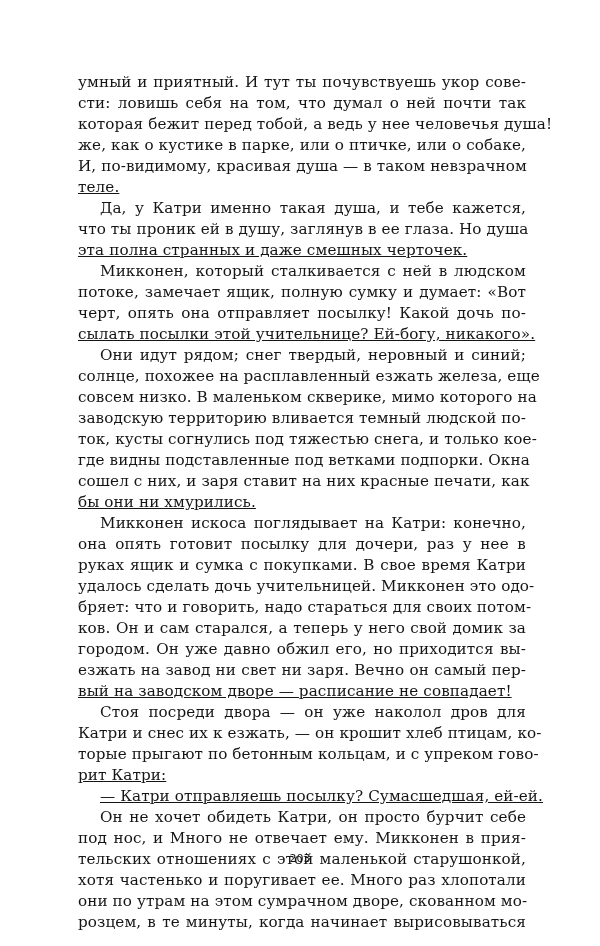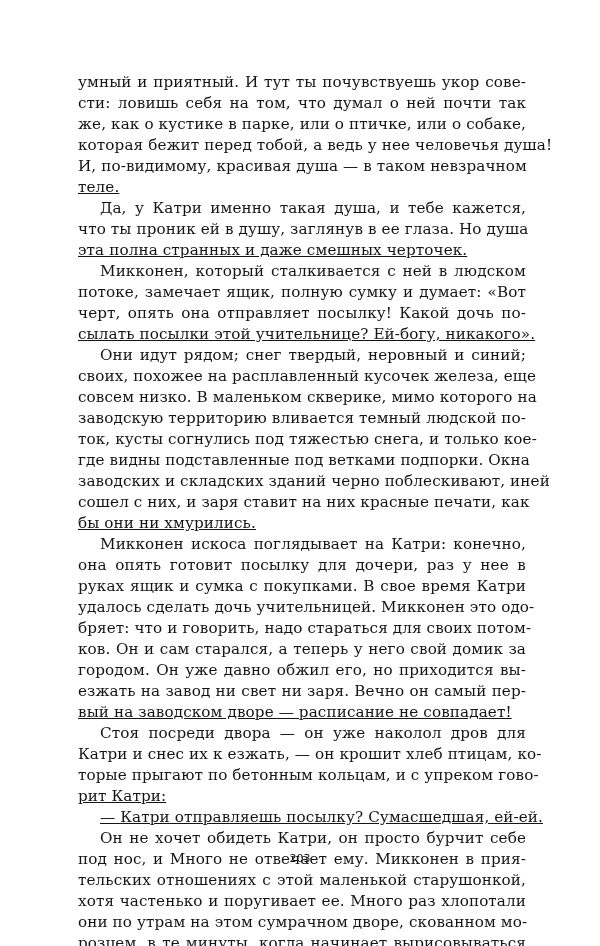--- a/index.html
+++ b/index.html
@@ -21,44 +21,43 @@
     font-family: "DejaVu Sans", sans-serif; font-size: 11px; color: #151515;
   }
 </style>
 </head>
 <body>
 
 <div class="page" id="page">
     <div>
       <span class="line">умный и приятный. И тут ты почувствуешь укор сове-</span>
       <span class="line">сти: ловишь себя на том, что думал о ней почти так</span>
+      <span class="line">которая бежит перед тобой, а ведь у нее человечья душа!</span>
       <span class="line">же, как о кустике в парке, или о птичке, или о собаке,</span>
-      <span class="line">которая бежит перед тобой, а ведь у нее человечья душа!</span>
       <span class="line">И, по-видимому, красивая душа — в таком невзрачном</span>
       <span class="line last">теле.</span>
     </div>
     <div>
       <span class="line indent">Да, у Катри именно такая душа, и тебе кажется,</span>
       <span class="line">что ты проник ей в душу, заглянув в ее глаза. Но душа</span>
       <span class="line last">эта полна странных и даже смешных черточек.</span>
     </div>
     <div>
       <span class="line indent">Микконен, который сталкивается с ней в людском</span>
       <span class="line">потоке, замечает ящик, полную сумку и думает: «Вот</span>
       <span class="line">черт, опять она отправляет посылку! Какой дочь по-</span>
       <span class="line last">сылать посылки этой учительнице? Ей-богу, никакого».</span>
     </div>
     <div>
       <span class="line indent">Они идут рядом; снег твердый, неровный и синий;</span>
-      <span class="line">своих, похожее на расплавленный кусочек железа, еще</span>
+      <span class="line">солнце, похожее на расплавленный езжать железа, еще</span>
       <span class="line">совсем низко. В маленьком скверике, мимо которого на</span>
       <span class="line">заводскую территорию вливается темный людской по-</span>
       <span class="line">ток, кусты согнулись под тяжестью снега, и только кое-</span>
       <span class="line">где видны подставленные под ветками подпорки. Окна</span>
-      <span class="line">заводских и складских зданий черно поблескивают, иней</span>
       <span class="line">сошел с них, и заря ставит на них красные печати, как</span>
       <span class="line last">бы они ни хмурились.</span>
     </div>
     <div>
       <span class="line indent">Микконен искоса поглядывает на Катри: конечно,</span>
       <span class="line">она опять готовит посылку для дочери, раз у нее в</span>
       <span class="line">руках ящик и сумка с покупками. В свое время Катри</span>
       <span class="line">удалось сделать дочь учительницей. Микконен это одо-</span>
       <span class="line">бряет: что и говорить, надо стараться для своих потом-</span>
       <span class="line">ков. Он и сам старался, а теперь у него свой домик за</span>

